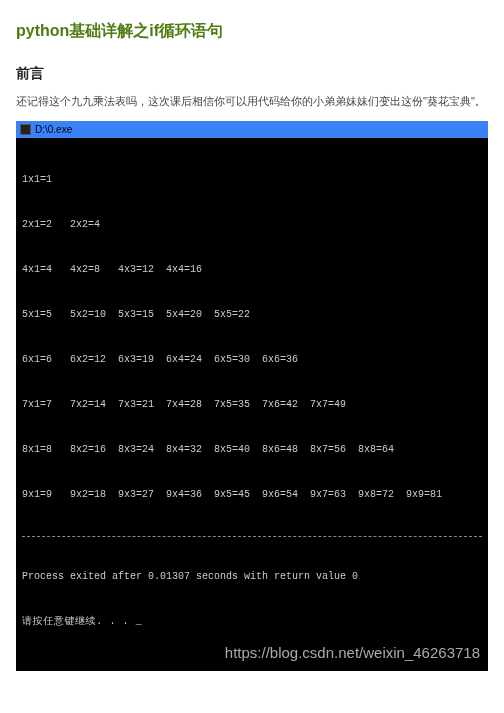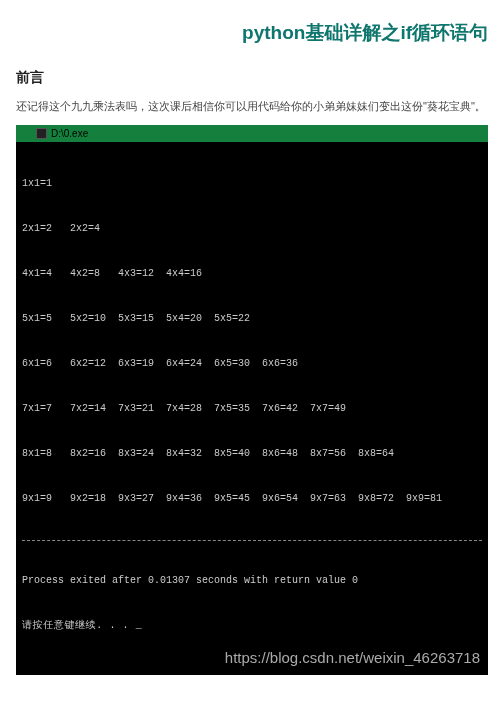--- a/index.html
+++ b/index.html
@@ -6,25 +6,25 @@
   body {
     font-family: -apple-system, "PingFang SC", "Microsoft YaHei", sans-serif;
     background: #fff;
     color: #333;
     width: 504px;
     padding: 12px 16px;
     font-size: 11px;
     line-height: 1.6;
   }
   h1 {
-    text-align: right;
-    font-size: 19px;
+    text-align: left;
+    font-size: 16px;
     font-weight: bold;
     margin: 6px 0 18px;
-    color: #0f766e;
+    color: #4d7c0f;
   }
   h2 {
     font-size: 14px;
     font-weight: bold;
     margin: 8px 0 8px;
     color: #222;
   }
   p {
     font-size: 11px;
     color: #444;
@@ -35,24 +35,24 @@
     background: #000;
     color: #ccc;
     font-family: Consolas, "Courier New", monospace;
     font-size: 10px;
     line-height: 1.5;
     padding: 0;
     position: relative;
     margin-bottom: 10px;
   }
   .titlebar {
-    background: #15803d;
+    background: #3b82f6;
     color: #000;
     font-size: 10px;
-    padding: 1px 20px;
+    padding: 1px 4px;
     display: flex;
     align-items: center;
     gap: 4px;
     font-family: "Segoe UI", Tahoma, sans-serif;
   }
   .titlebar-icon {
     width: 11px;
     height: 11px;
     background: #222;
     border: 1px solid #555;

